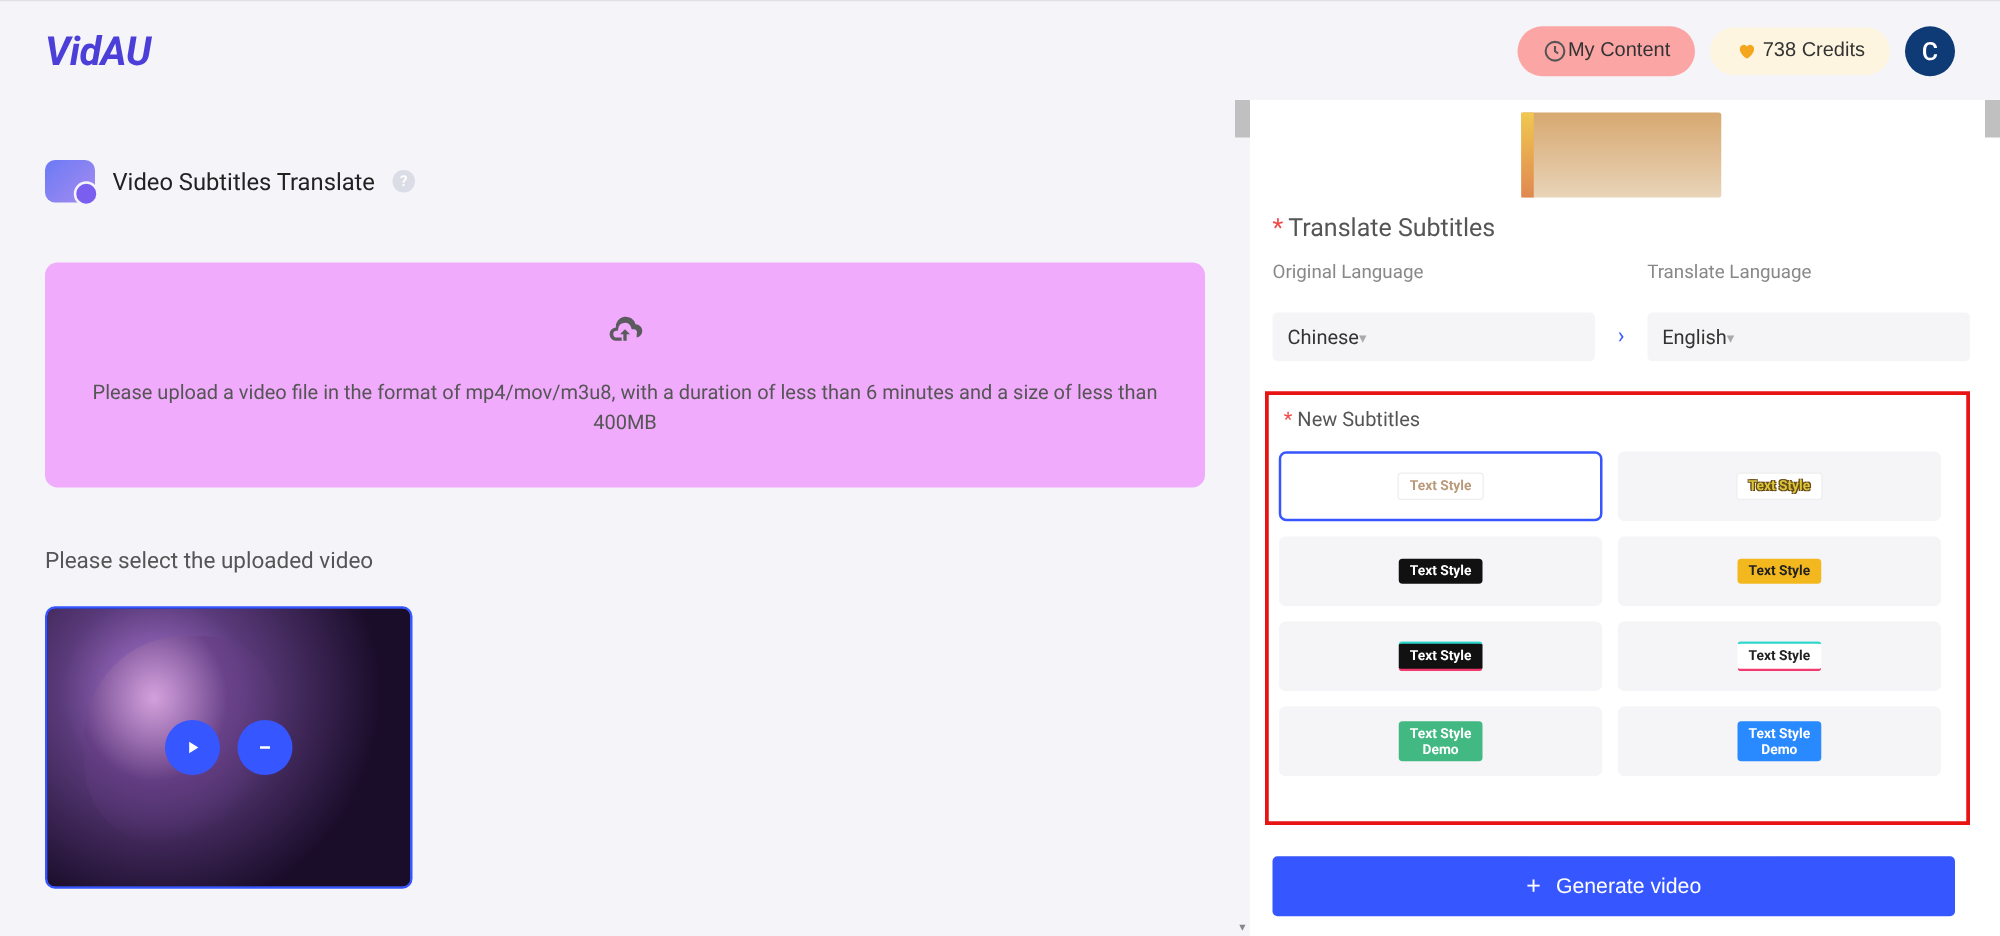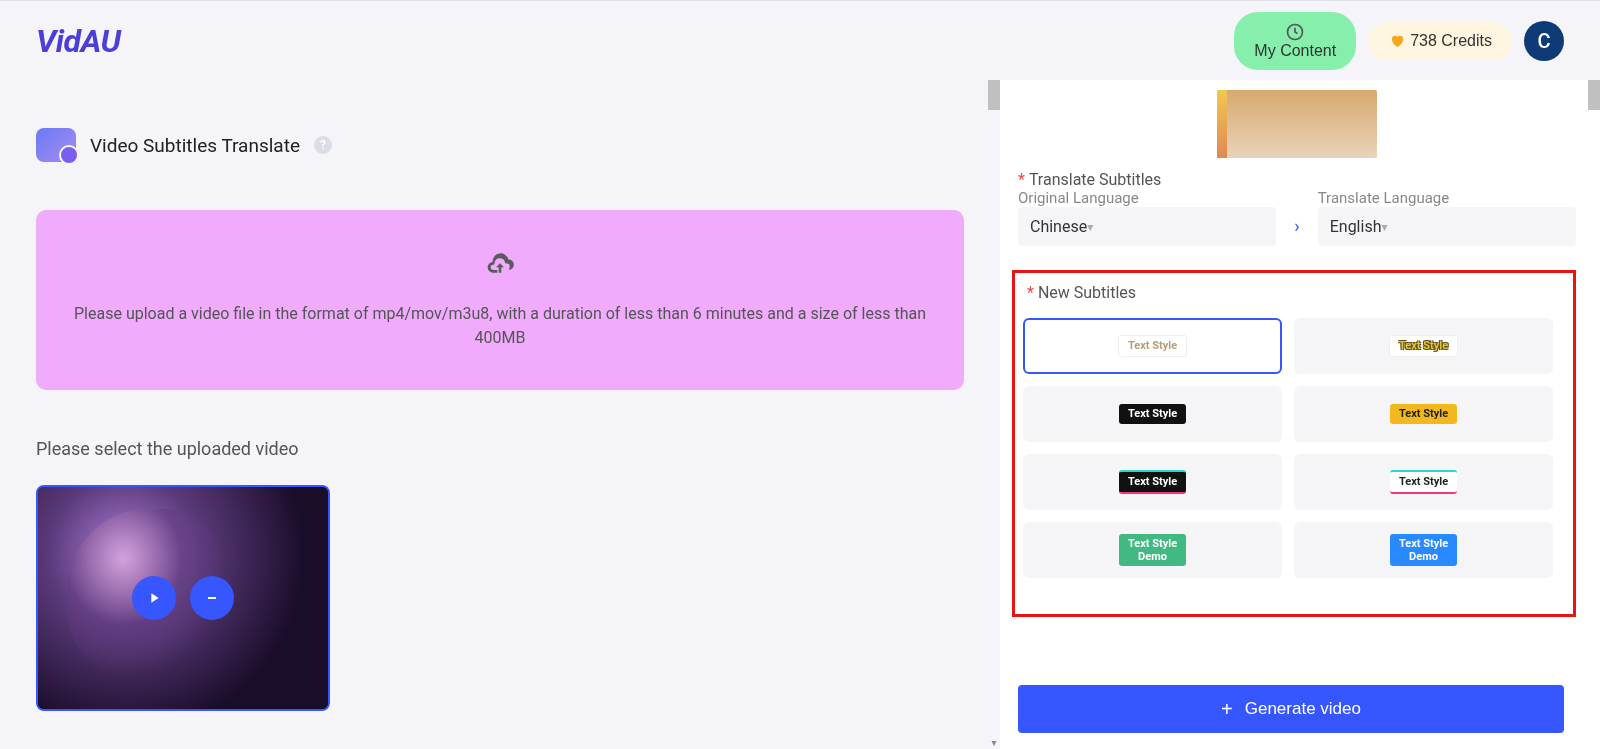--- a/index.html
+++ b/index.html
@@ -33,28 +33,27 @@
     }
     .header-right {
       display: flex;
       align-items: center;
       gap: 12px;
     }
     .my-content-btn {
       display: flex;
       align-items: center;
       gap: 0;
-      background: #86efac;
+      background: #fca5a5;
       border: none;
       border-radius: 24px;
       padding: 10px 20px;
       font-size: 16px;
       color: #333;
       cursor: pointer;
-      flex-direction: column;
     }
     .credits-btn {
       display: flex;
       align-items: center;
       gap: 4px;
       background: #fef5e0;
       border: none;
       border-radius: 24px;
       padding: 10px 20px;
       font-size: 16px;
@@ -264,40 +263,41 @@
     .preview-thumb::before {
       content: "";
       position: absolute;
       left: 0;
       top: 0;
       width: 10px;
       height: 100%;
       background: linear-gradient(to bottom, #f0c850, #e08850);
     }
     .section-label {
-      font-size: 16px;
+      font-size: 20px;
       color: #555;
+      margin-bottom: 14px;
     }
     .section-label .asterisk {
       color: #f04a4a;
       margin-right: 4px;
     }
     .lang-row {
       display: flex;
       align-items: flex-end;
       gap: 18px;
       margin-bottom: 24px;
     }
     .lang-col {
       flex: 1;
     }
     .lang-label {
       font-size: 15px;
       color: #888;
-      margin-bottom: 0;
+      margin-bottom: 24px;
     }
     .lang-select {
       background: #f5f5f7;
       border-radius: 4px;
       padding: 10px 12px;
       font-size: 16px;
       color: #333;
       display: flex;
       align-items: center;
       cursor: pointer;

